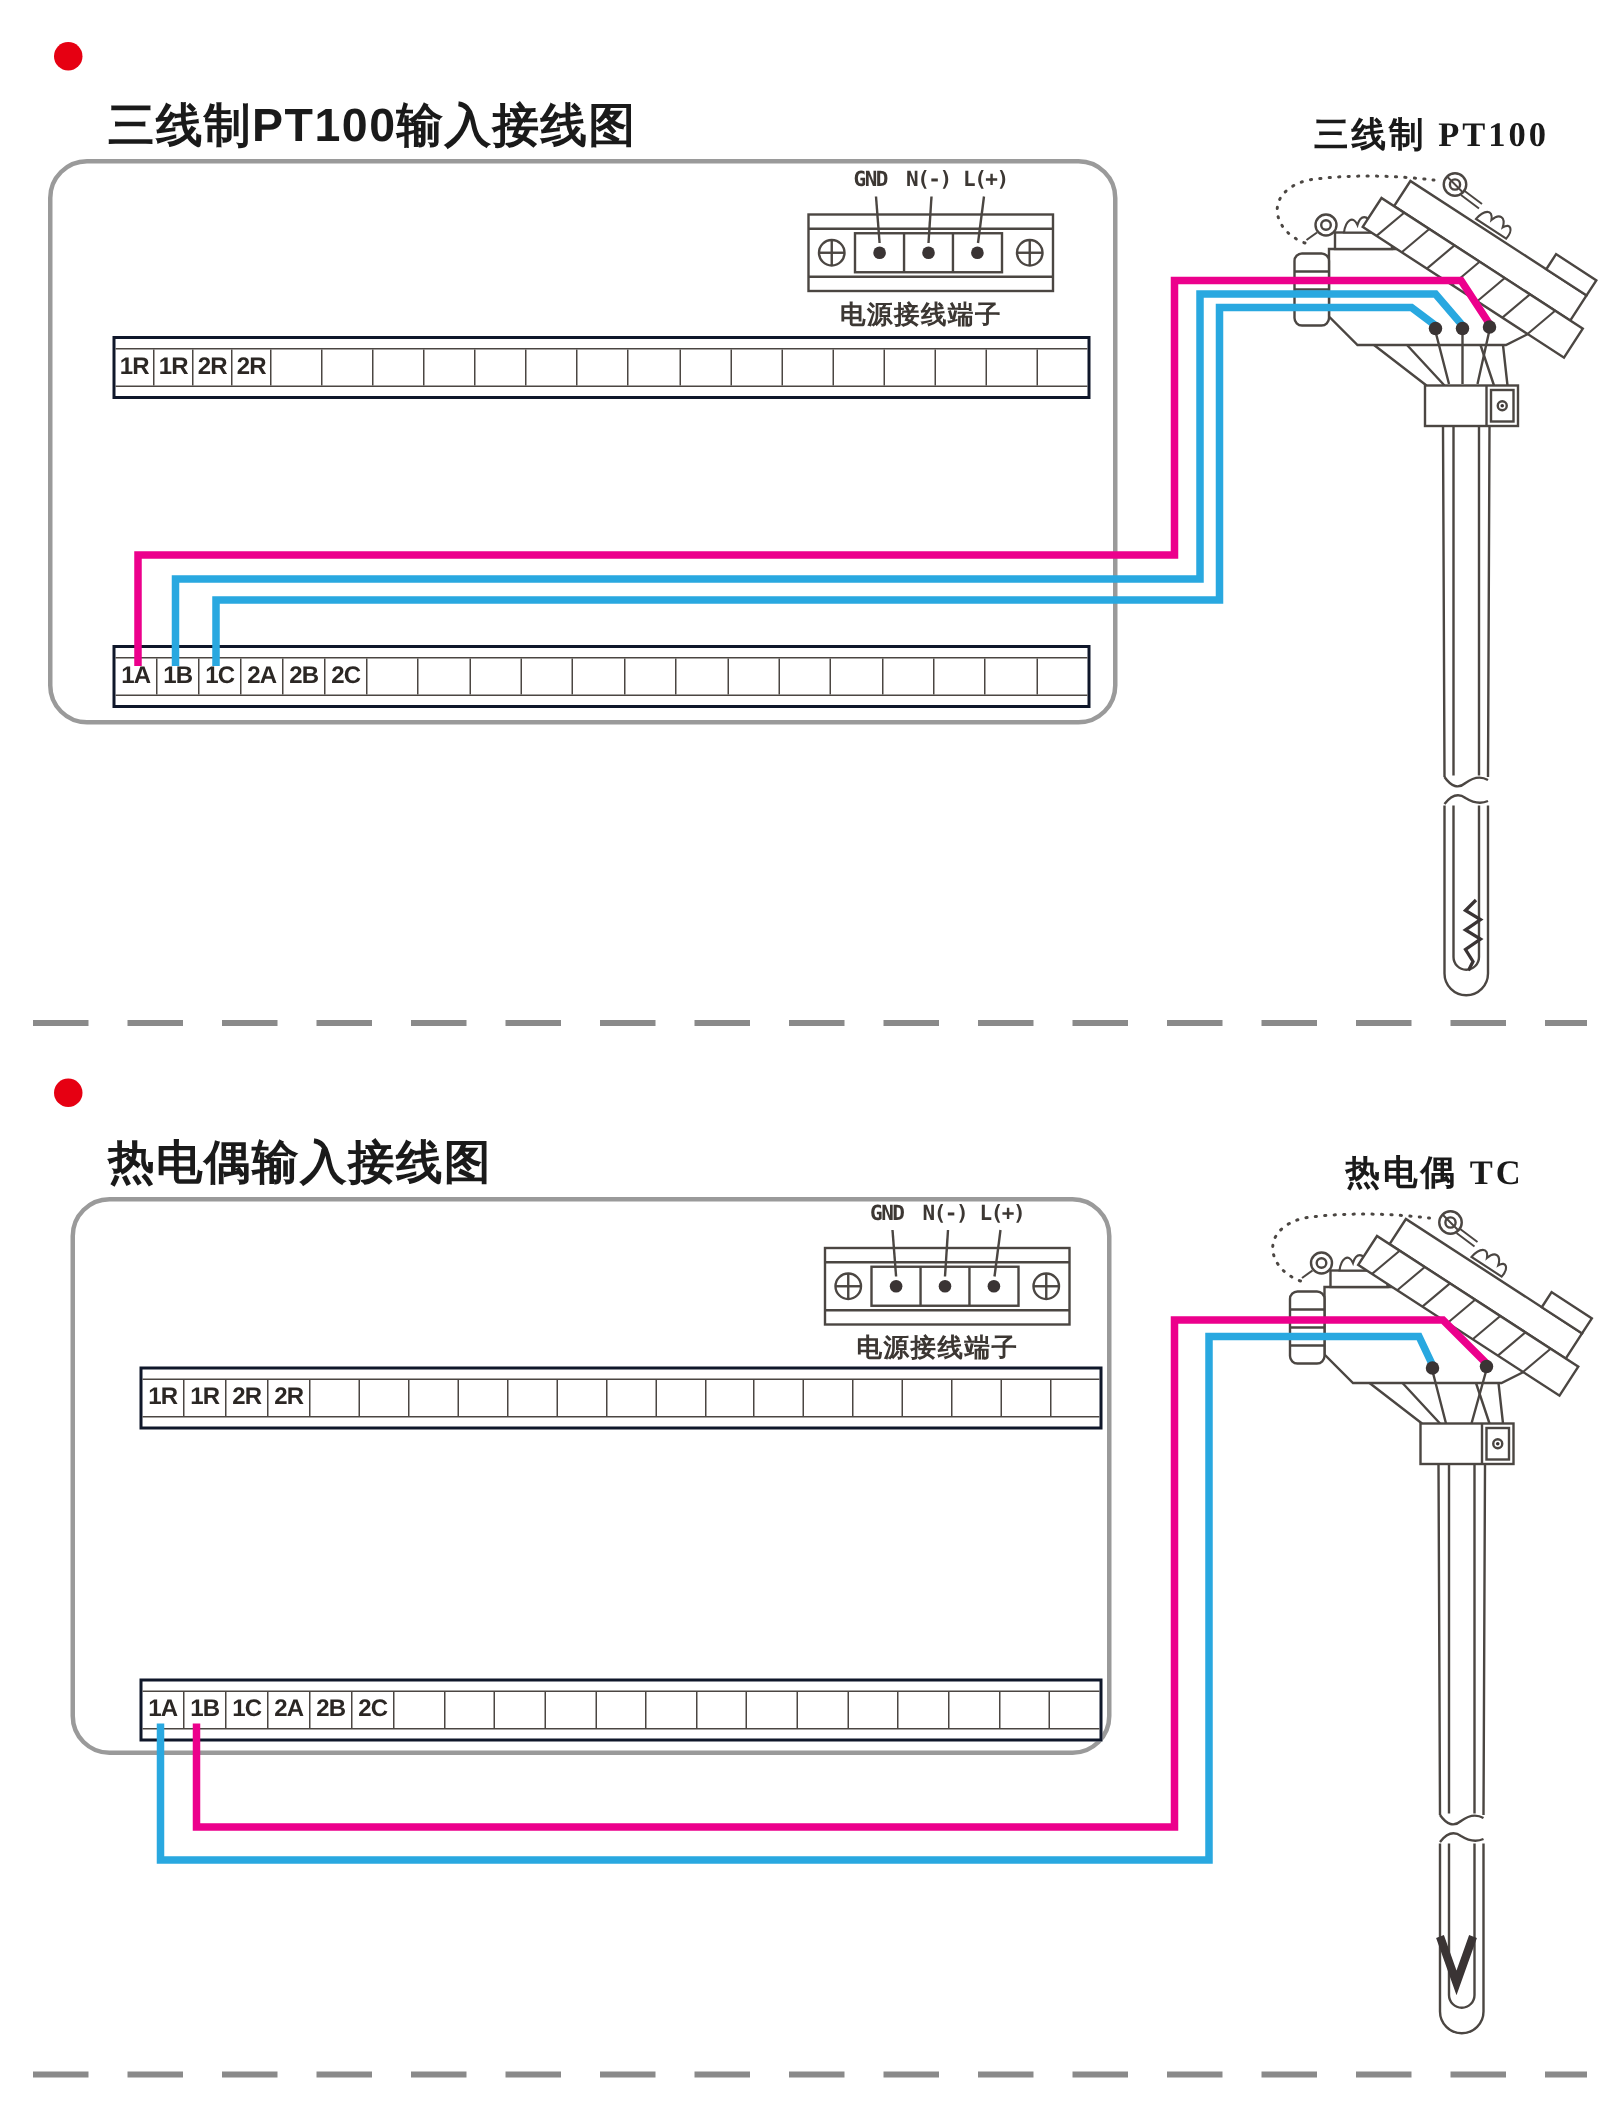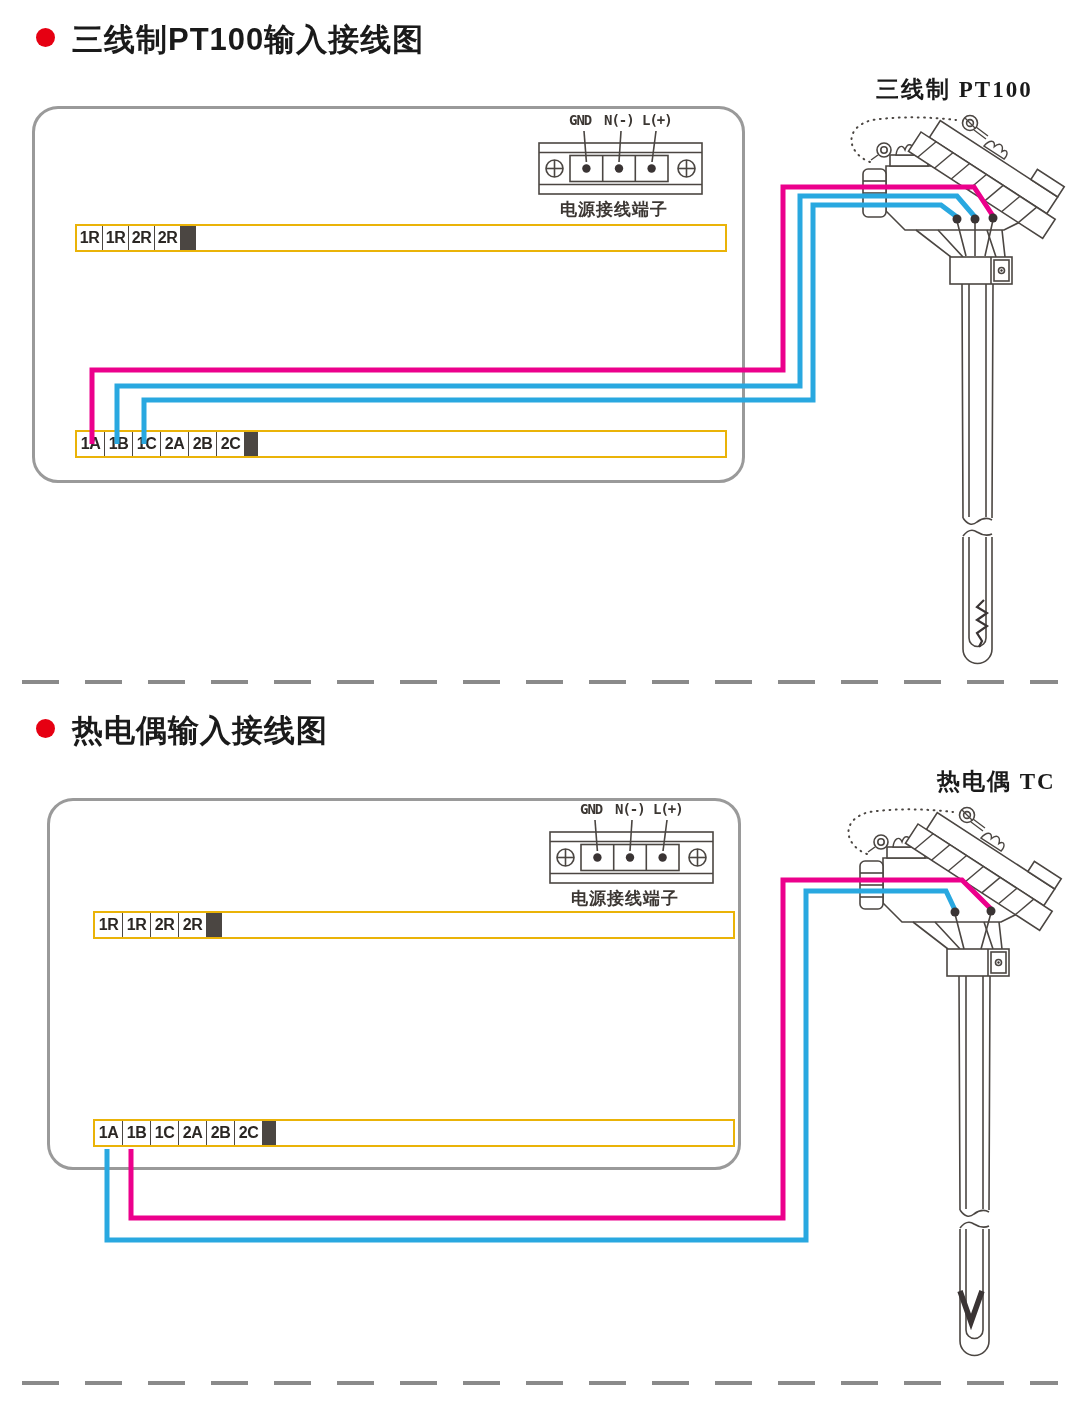--- a/index.html
+++ b/index.html
@@ -1,26 +1,26 @@
 <!DOCTYPE html>
 <html><head>
 <meta charset="utf-8">
 <style>
   html,body{margin:0;padding:0;background:#fff;}
   .page{position:relative;width:1080px;height:1403px;background:#fff;overflow:hidden;
         font-family:"Liberation Sans","DejaVu Sans",sans-serif;color:#1a1a1a;}
   .abs{position:absolute;}
   .bullet{width:19px;height:19px;border-radius:50%;}
-  .sec-title{font-size:31px;font-weight:600;letter-spacing:1px;white-space:nowrap;}
+  .sec-title{font-size:31px;font-weight:600;letter-spacing:1px;white-space:nowrap;margin-top:44px;}
   .panel{position:absolute;border:3.5px solid #9a9a9a;border-radius:26px;background:#fff;}
   .pwr-labels{position:absolute;display:flex;gap:5px;font-family:"DejaVu Sans Mono","Liberation Mono",monospace;
               font-size:14px;font-weight:bold;color:#3c3733;white-space:nowrap;letter-spacing:-1px;}
   .pwr-caption{position:absolute;font-size:17px;font-weight:bold;color:#3c3733;letter-spacing:1px;white-space:nowrap;}
   .sensor-label{position:absolute;font-size:23px;font-weight:600;color:#1a1a1a;white-space:nowrap;letter-spacing:2px;font-family:Liberation Serif, serif;}
-  .strip{position:absolute;display:flex;border:2px solid #eab308;background:#fff;box-sizing:border-box;}
+  .strip{position:absolute;display:flex;flex-direction:column;border:2px solid #0f172a;background:#fff;box-sizing:border-box;}
   .rail-top{height:6px;border-bottom:1.8px solid #4b4642;}
   .rail-bot{height:6px;border-top:1.8px solid #4b4642;}
   .cells{display:flex;height:24px;align-items:stretch;}
   .cell{border-right:1.8px solid #4b4642;display:flex;align-items:center;justify-content:center;
         font-size:16px;font-weight:bold;color:#2b2724;letter-spacing:-0.5px;}
   .cell:last-child{border-right:none;}
   .cell.empty{flex:1 1 0;}
   svg.overlay{position:absolute;left:0;top:0;pointer-events:none;}
   .lineart{stroke:#4b4642;fill:none;stroke-width:1.6px;}
 </style>
@@ -156,21 +156,21 @@
         <div class="cell empty"></div>
         <div class="cell empty"></div>
         <div class="cell empty"></div>
         <div class="cell empty"></div>
         <div class="cell empty"></div>
         <div class="cell empty"></div>
       </div>
     <div class="rail-bot"></div>
   </div>
 
-  <div class="sensor-label" style="left:897px;top:766px;margin-left:40px;">热电偶 TC</div>
+  <div class="sensor-label" style="left:897px;top:766px;">热电偶 TC</div>
 
   <svg class="overlay" width="1080" height="1403" viewBox="0 0 1080 1403">
     <defs>
 
       <g id="pwrblk" class="lineart" stroke-width="1.8">
         <rect x="0" y="0" width="163" height="51" fill="#fff"></rect>
         <line x1="0" y1="9.5" x2="163" y2="9.5"></line>
         <line x1="0" y1="41.5" x2="163" y2="41.5"></line>
         <circle cx="15.5" cy="25.5" r="8.5" fill="#fff"></circle>
         <line x1="15.5" y1="17" x2="15.5" y2="34"></line>

